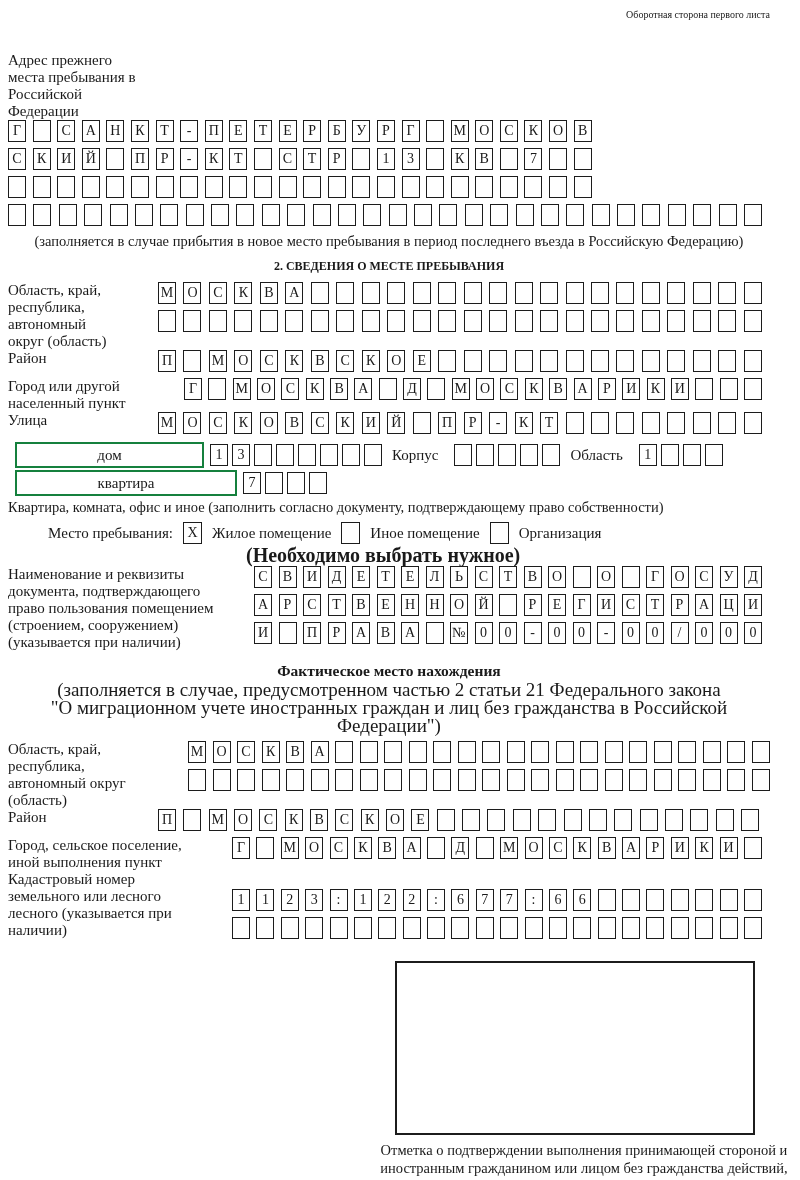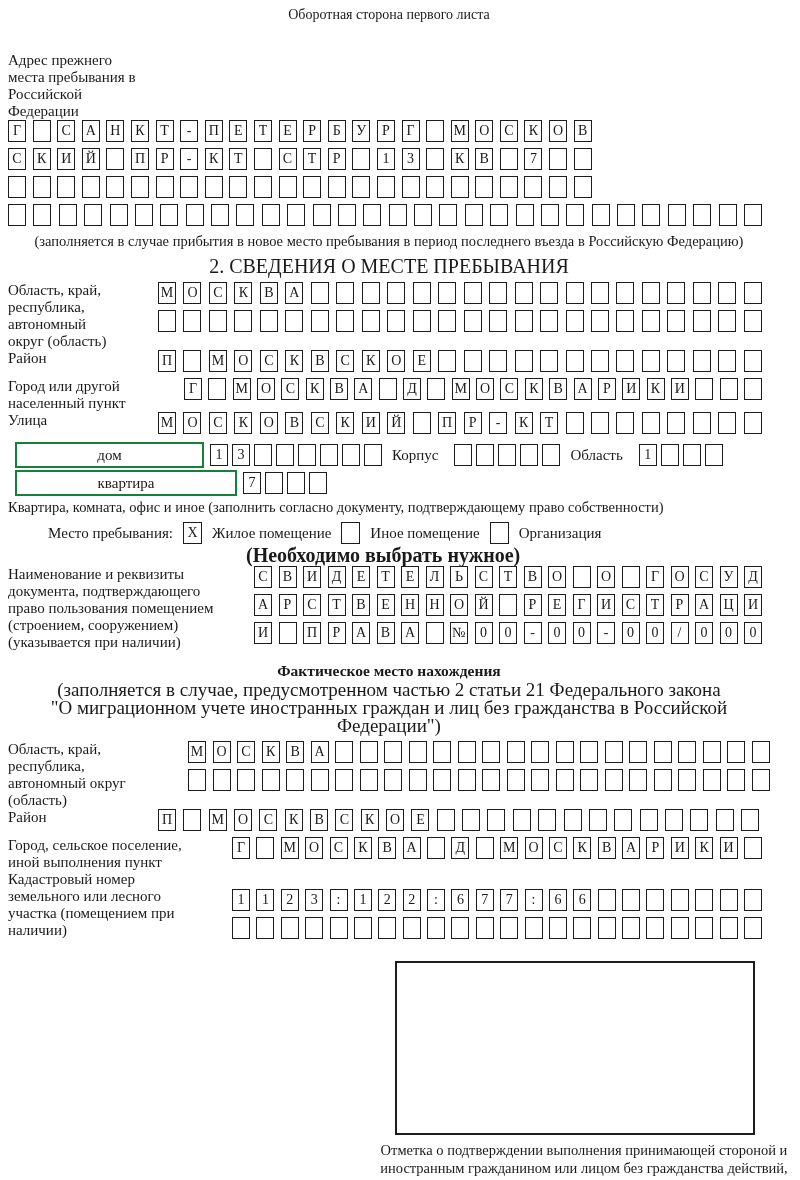--- a/index.html
+++ b/index.html
@@ -1,35 +1,35 @@
 <!DOCTYPE html>
 <html><head>
 <meta charset="utf-8">
 <style>
   html,body{margin:0;padding:0;background:#fff;}
   .page{width:800px;height:1180px;background:#fff;color:#1a1a1a;
         font-family:"Liberation Serif",serif;position:relative;
         box-sizing:border-box;padding:6px 0 0 8px;overflow:hidden;}
-  .backside{font-size:14px;text-align:center;padding-right:30px;line-height:18px;}
+  .backside{font-size:10px;text-align:right;padding-right:30px;line-height:18px;}
   .field{display:flex;align-items:flex-start;}
   .label{font-size:15px;line-height:17px;box-sizing:border-box;}
   .lw170{width:170px;padding-right:36px;}
   .lw150{width:150px;padding-right:38px;}
   .lw176{width:176px;padding-right:38px;}
   .lw246{width:246px;padding-right:40px;}
   .lw180{width:180px;padding-right:36px;}
   .lw224{width:224px;padding-right:22px;}
   .boxrow{display:flex;justify-content:space-between;height:24px;margin-bottom:4px;}
   .w584{width:584px;} .w754{width:754px;} .w604{width:604px;} .w578{width:578px;}
   .w508{width:508px;} .w582{width:582px;} .w601{width:601px;} .w530{width:530px;}
   .cell{width:16px;height:20px;border:1.6px solid #1c1c1c;display:flex;
         align-items:center;justify-content:center;font-size:14px;flex:none;}
   .note{font-size:14.5px;line-height:18px;}
   .center{text-align:center;}
-  .sec-title{font-size:20px;font-weight:normal;text-align:center;margin:6px 30px 6px 0;line-height:20px;}
+  .sec-title{font-size:12px;font-weight:bold;text-align:center;margin:6px 30px 6px 0;line-height:20px;}
   .inline-row{display:flex;align-items:center;height:26px;margin-bottom:2px;}
   .widebox{border:2px solid #15803d;height:22px;display:flex;align-items:center;
            justify-content:center;font-size:15px;box-sizing:content-box;flex:none;}
   .wb-dom{width:185px;margin-left:7px;}
   .wb-kv{width:218px;margin-left:7px;}
   .cellgroup{display:flex;gap:4px;margin-left:6px;}
   .inline-label{font-size:15px;margin:0 10px;}
   .chk{width:17px;height:20px;border:1.6px solid #1c1c1c;display:inline-flex;
        align-items:center;justify-content:center;font-size:14px;flex:none;}
   .stay{display:flex;align-items:center;margin:4px 0 0 40px;font-size:15px;height:26px;}
@@ -557,21 +557,21 @@
         <span class="cell">А</span>
         <span class="cell">Р</span>
         <span class="cell">И</span>
         <span class="cell">К</span>
         <span class="cell">И</span>
         <span class="cell"></span>
       </div>
   </div>
 
   <div class="field">
-    <div class="label lw224">Кадастровый номер земельного или лесного участка (помещением при наличии)</div>
+    <div class="label lw224">Кадастровый номер земельного или лесного лесного (указывается при наличии)</div>
     <div class="shift-down">
       <div class="boxrow w530">
           <span class="cell">1</span>
           <span class="cell">1</span>
           <span class="cell">2</span>
           <span class="cell">3</span>
           <span class="cell">:</span>
           <span class="cell">1</span>
           <span class="cell">2</span>
           <span class="cell">2</span>

